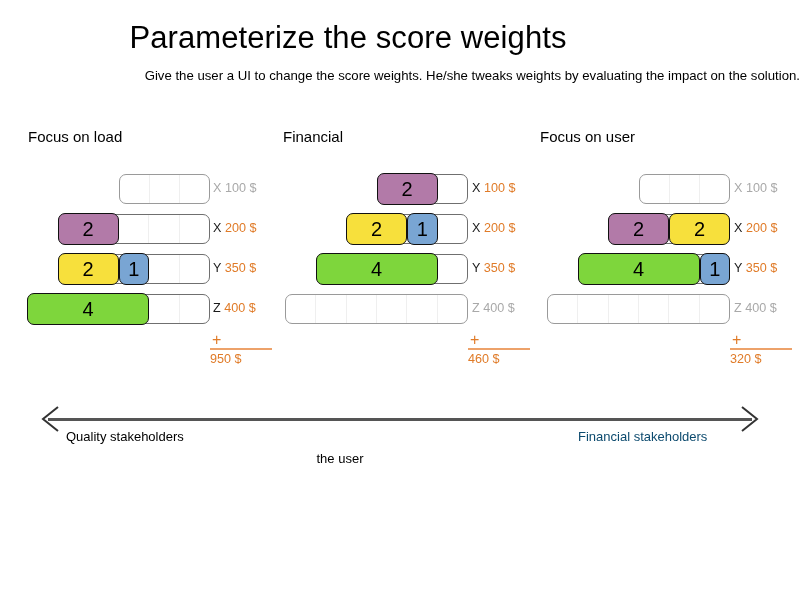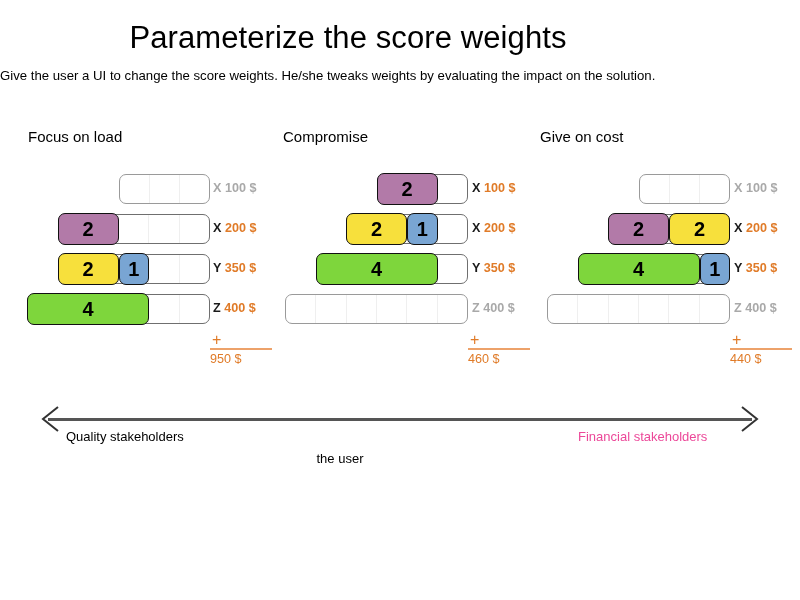--- a/index.html
+++ b/index.html
@@ -30,21 +30,21 @@
     font-size: 31px;
     font-weight: normal;
     letter-spacing: 0.1px;
     color: #000000;
   }
   #subtitle {
     position: absolute;
     top: 68px;
     left: 0;
     width: 800px;
-    text-align: left;
+    text-align: right;
     font-size: 13.2px;
     color: #000000;
   }
 
   
   .column {
     position: absolute;
     top: 128px;
   }
   .col-head {
@@ -59,21 +59,20 @@
   .rows {
     position: absolute;
     top: 40px;
     left: 0;
     width: 100%;
   }
 
   .row {
     position: relative;
     height: 40px;
-    font-weight: bold;
   }
 
   
   .track {
     position: absolute;
     top: 6px;
     height: 30px;
     box-sizing: border-box;
     border: 1px solid #9a9a9a;
     border-radius: 7px;
@@ -170,21 +169,21 @@
     left: 66px;
     top: 429px;
     font-size: 13px;
     color: #000;
   }
   #axis-label-right {
     position: absolute;
     left: 578px;
     top: 429px;
     font-size: 13px;
-    color: #ec4899;
+    color: #0c4a6e;
   }
   #fig-caption {
     position: absolute;
     left: 0; top: 449px;
     width: 680px;
     text-align: center;
     font-size: 13px;
     color: #000;
     line-height: 19px;
   }
@@ -245,21 +244,21 @@
             <div class="rowlabel" style="left: 185px;"><span class="key">Z</span><span class="amt"> 400 $</span></div>
           </div>
         </div>
         <div class="sum" style="left: 182px; top: 206px; width: 62px;">
           <span class="plus">+</span>
           <span class="rule"></span>
           <span class="total">950 $</span>
         </div>
       </div>
       <div class="column" style="left: 283px; width: 275px;">
-        <div class="col-head">Compromise</div>
+        <div class="col-head">Financial</div>
         <div class="rows">
           <div class="row">
             <div class="track active" style="left: 93.5px; width: 91.5px;">
               <div class="slot"></div>
               <div class="slot"></div>
               <div class="slot"></div>
             </div>
             <div class="seg" style="left: 93.5px; width: 61px; background: rgb(178, 122, 168);">2</div>
             <div class="rowlabel" style="left: 189px;"><span class="key">X</span><span class="amt"> 100 $</span></div>
           </div>
@@ -297,21 +296,21 @@
             <div class="rowlabel off" style="left: 189px;"><span class="key">Z</span><span class="amt"> 400 $</span></div>
           </div>
         </div>
         <div class="sum" style="left: 185px; top: 206px; width: 62px;">
           <span class="plus">+</span>
           <span class="rule"></span>
           <span class="total">460 $</span>
         </div>
       </div>
       <div class="column" style="left: 540px; width: 260px;">
-        <div class="col-head">Give on cost</div>
+        <div class="col-head">Focus on user</div>
         <div class="rows">
           <div class="row">
             <div class="track" style="left: 98.5px; width: 91.5px;">
               <div class="slot"></div>
               <div class="slot"></div>
               <div class="slot"></div>
             </div>
             <div class="rowlabel off" style="left: 194px;"><span class="key">X</span><span class="amt"> 100 $</span></div>
           </div>
           <div class="row">
@@ -345,21 +344,21 @@
               <div class="slot"></div>
               <div class="slot"></div>
               <div class="slot"></div>
             </div>
             <div class="rowlabel off" style="left: 194px;"><span class="key">Z</span><span class="amt"> 400 $</span></div>
           </div>
         </div>
         <div class="sum" style="left: 190px; top: 206px; width: 62px;">
           <span class="plus">+</span>
           <span class="rule"></span>
-          <span class="total">440 $</span>
+          <span class="total">320 $</span>
         </div>
       </div>
     </div>
 
   <div id="axis-wrap">
     <div id="axis-line"></div>
     <div class="arrowhead" id="arrow-left">
       <svg width="20" height="28" viewBox="0 0 20 28">
           <polyline points="18,2 3,14 18,26" fill="none" stroke="#333" stroke-width="2"></polyline>
         </svg>

